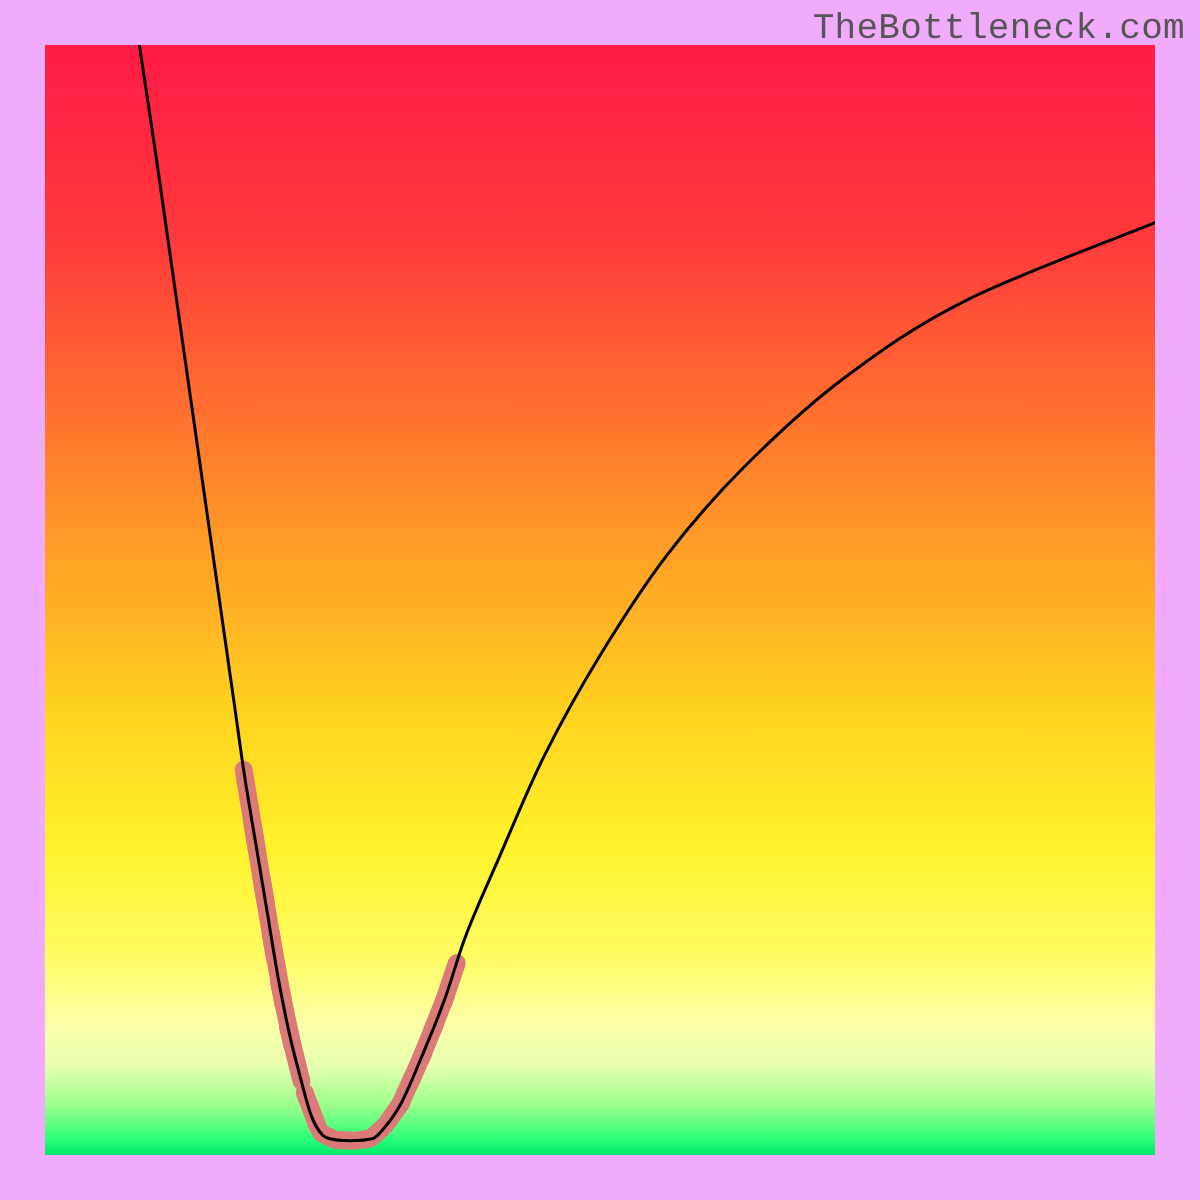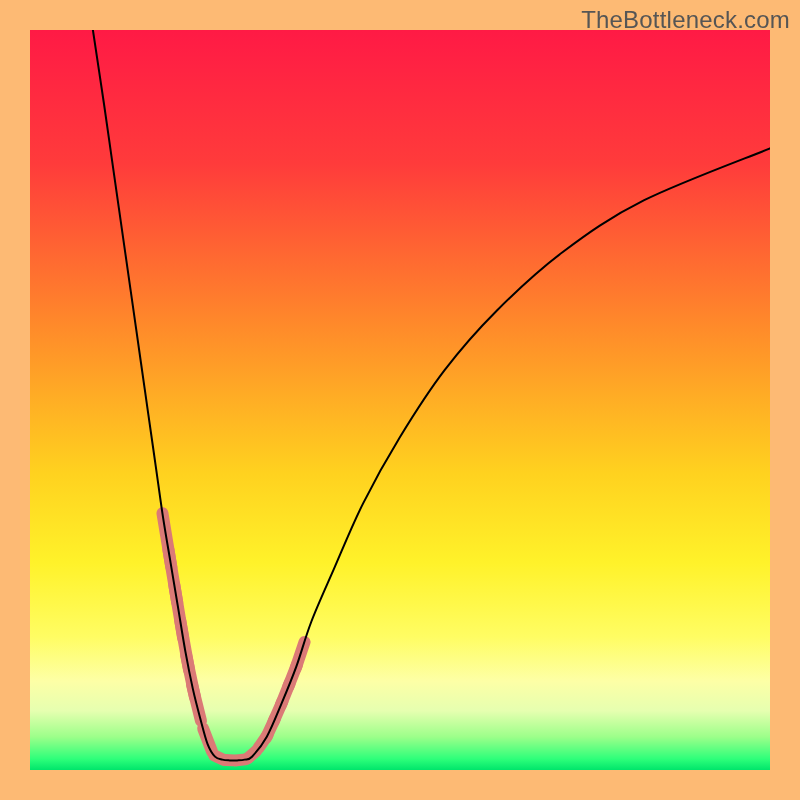--- a/index.html
+++ b/index.html
@@ -8,21 +8,22 @@
     width: 800px;
     height: 800px;
     overflow: hidden;
     background: #000;
     font-family: Arial, Helvetica, sans-serif;
   }
   .frame {
     position: absolute;
     top: 0; left: 0;
     width: 800px; height: 800px;
-    background: #fdba74;
+    background: #f0abfc;
+    font-family: Liberation Mono, monospace;
   }
   .plot-area {
     position: absolute;
     top: 30px;
     left: 30px;
     width: 740px;
     height: 740px;
     overflow: hidden;
   }
   .gradient {

